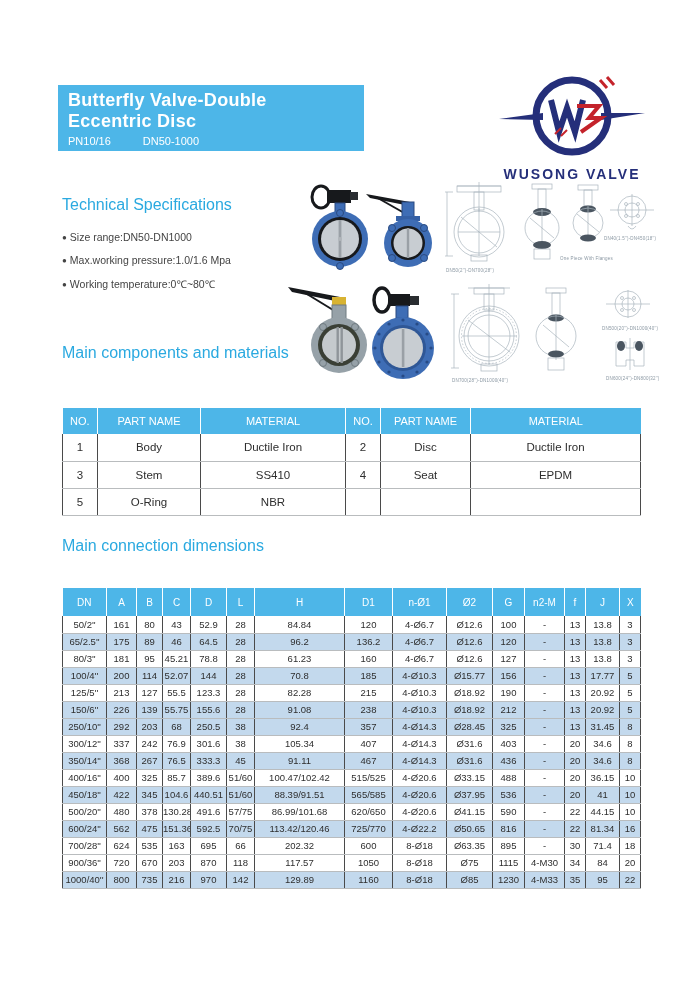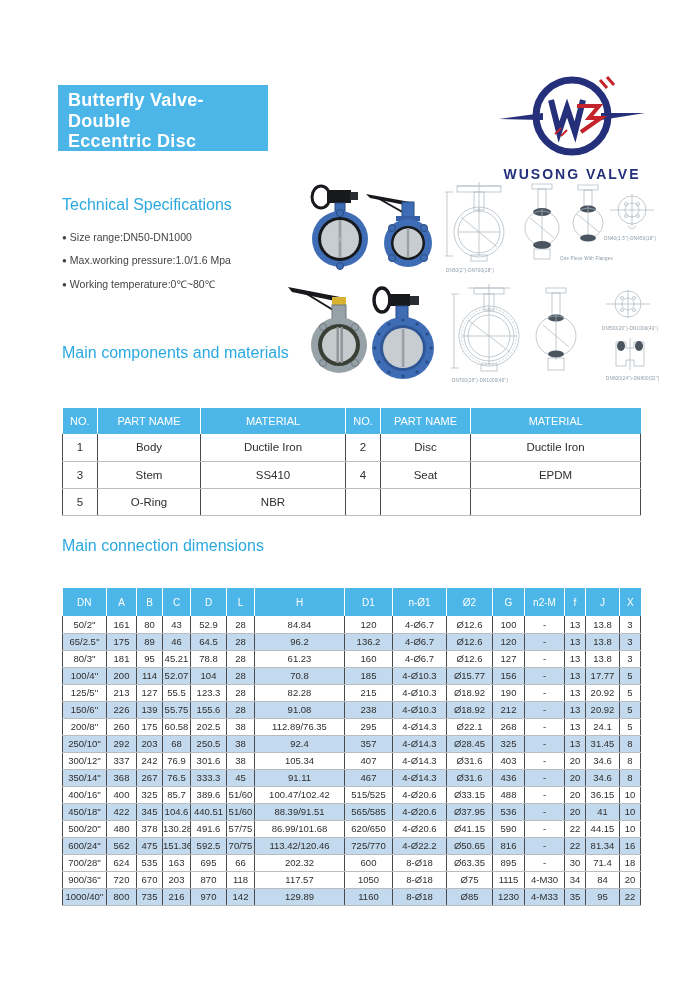--- a/index.html
+++ b/index.html
@@ -13,21 +13,21 @@
     --valve-gray:#96a1a8;
     --ink:#3a3a3a;
     --draw:#a9b4bd;
   }
   *{margin:0;padding:0;box-sizing:border-box;}
   html,body{background:#ffffff;}
   body{font-family:"Liberation Sans",sans-serif;color:var(--ink);}
   .page{position:relative;width:700px;height:1001px;background:#fff;overflow:hidden;}
 
   
-  .banner{position:absolute;left:58px;top:85px;width:210px;height:66px;
+  .banner{position:absolute;left:58px;top:85px;width:306px;height:66px;
     background:var(--banner-blue);color:#fff;padding:5px 10px 18px 10px;}
   .banner-title{font-size:18px;font-weight:bold;line-height:1.14;letter-spacing:.3px;}
   .banner-sub{margin-top:4px;font-size:11px;display:flex;gap:32px;font-weight:normal;}
 
   
   .logo{position:absolute;left:492px;top:68px;width:160px;text-align:center;}
   .logo svg{display:block;margin:0 auto;}
   .logo-text{margin-top:2px;font-size:14px;font-weight:bold;color:var(--logo-navy);letter-spacing:2px;}
 
   
@@ -421,21 +421,21 @@
           <td>-</td>
           <td>13</td>
           <td>13.8</td>
           <td>3</td>
         </tr>
         <tr class="alt">
           <td>100/4''</td>
           <td>200</td>
           <td>114</td>
           <td>52.07</td>
-          <td>104</td>
+          <td>144</td>
           <td>28</td>
           <td>70.8</td>
           <td>185</td>
           <td>4-Ø10.3</td>
           <td>Ø15.77</td>
           <td>156</td>
           <td>-</td>
           <td>13</td>
           <td>17.77</td>
           <td>5</td>
@@ -465,37 +465,20 @@
           <td>155.6</td>
           <td>28</td>
           <td>91.08</td>
           <td>238</td>
           <td>4-Ø10.3</td>
           <td>Ø18.92</td>
           <td>212</td>
           <td>-</td>
           <td>13</td>
           <td>20.92</td>
-          <td>5</td>
-        </tr>
-        <tr>
-          <td>200/8''</td>
-          <td>260</td>
-          <td>175</td>
-          <td>60.58</td>
-          <td>202.5</td>
-          <td>38</td>
-          <td>112.89/76.35</td>
-          <td>295</td>
-          <td>4-Ø14.3</td>
-          <td>Ø22.1</td>
-          <td>268</td>
-          <td>-</td>
-          <td>13</td>
-          <td>24.1</td>
           <td>5</td>
         </tr>
         <tr class="alt">
           <td>250/10''</td>
           <td>292</td>
           <td>203</td>
           <td>68</td>
           <td>250.5</td>
           <td>38</td>
           <td>92.4</td>

